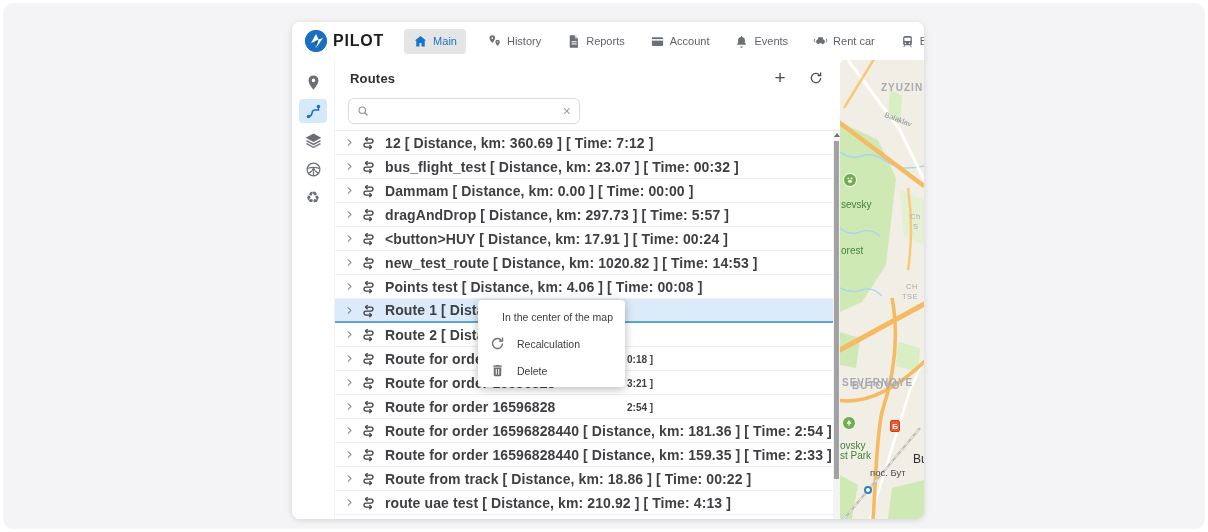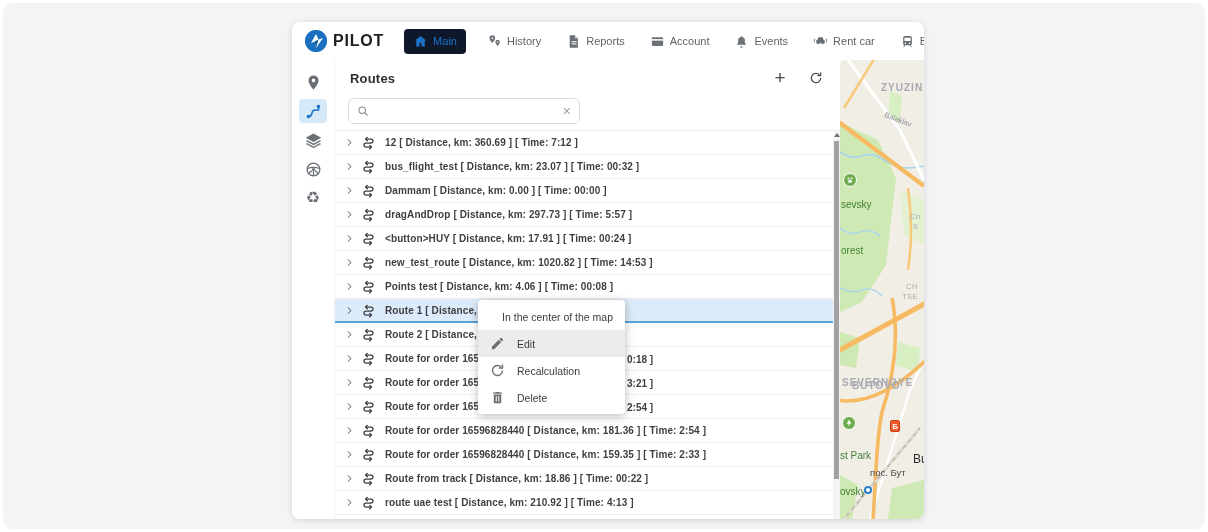--- a/index.html
+++ b/index.html
@@ -14,21 +14,21 @@
   
   .navbar { position:absolute; left:0; top:0; right:0; height:38px; display:flex; align-items:center; padding:0 13px; background:#fff; }
   .logo { display:flex; align-items:center; gap:6px; }
   .logo-circle { width:22px; height:22px; border-radius:50%; background:#1a6fc0; position:relative; overflow:hidden; flex:0 0 auto; }
   .logo-circle svg { position:absolute; inset:0; }
   .brand-name { font-size:16px; font-weight:800; color:#1d1d1f; letter-spacing:.8px; }
   .tabs { display:flex; align-items:center; gap:17px; margin-left:20px; }
   .tab { display:flex; align-items:center; gap:5px; font-size:11px; color:#5f6368; padding:5px 4px; border-radius:4px; cursor:pointer; white-space:nowrap; }
   .tab .nicon { width:15px; height:15px; color:#6b7077; display:inline-flex; }
   .tab .nicon svg { width:100%; height:100%; }
-  .tab.active { background:#0f172a; color:#1a73c8; padding:5px 9px; }
+  .tab.active { background:#e5e5e5; color:#1a73c8; padding:5px 9px; }
   .tab.active .nicon { color:#1a73c8; }
 
   
   .content { position:absolute; left:0; top:38px; right:0; bottom:0; display:flex; }
 
   .rail { width:43px; background:#fff; display:flex; flex-direction:column; align-items:center; padding-top:10px; gap:5px; border-right:1px solid #f3f3f3; }
   .rail-item { width:28px; height:24px; display:flex; align-items:center; justify-content:center; border-radius:4px; color:#6a6f76; cursor:pointer; }
   .rail-item svg { width:17px; height:17px; }
   .rail-item .uglyph { font-size:16px; line-height:1; }
   .rail-item.active { background:#d6e9f8; color:#1a73c8; }
@@ -46,21 +46,21 @@
   .search-box svg { width:12px; height:12px; color:#8a8f96; flex:0 0 auto; }
   .search-input { flex:1; border:none; outline:none; font-size:11px; color:#333; min-width:0; padding:0 6px; font-family:"Liberation Sans", sans-serif; }
   .xglyph { font-size:14px; color:#9aa0a6; line-height:1; cursor:pointer; }
 
   .route-list { flex:1; position:relative; border-top:1px solid #ededed; overflow:hidden; }
   .row { height:24px; display:flex; align-items:center; padding:0 10px; border-bottom:1px solid #efefef; position:relative; cursor:pointer; }
   .row-chev { width:16px; height:10px; color:#4a4a4e; display:flex; align-items:center; flex:0 0 auto; }
   .row-chev svg { width:9px; height:9px; }
   .row-icon { width:24px; color:#3c3c40; display:flex; align-items:center; flex:0 0 auto; }
   .row-icon svg { width:15px; height:15px; }
-  .row-label { font-size:10px; font-weight:700; color:#3f3f43; white-space:nowrap; letter-spacing:.1px; }
+  .row-label { font-size:14px; font-weight:700; color:#3f3f43; white-space:nowrap; letter-spacing:.1px; }
   .row-suffix { position:absolute; left:292px; top:50%; transform:translateY(-50%); font-size:10px; font-weight:700; color:#3f3f43; }
   .row.selected { background:#dcebf9; border-bottom:2px solid #5aa4d8; }
 
   
   .sbar { position:absolute; right:0; top:0; bottom:0; width:7px; background:#f4f4f4; }
   .sbar-arrow { position:absolute; top:2px; left:50%; transform:translateX(-50%); width:0; height:0;
                 border-left:3px solid transparent; border-right:3px solid transparent; border-bottom:4px solid #6f6f6f; }
   .sbar-thumb { position:absolute; top:10px; left:1px; width:5px; height:338px; background:#a2a2a2; }
 
   
@@ -545,46 +545,38 @@
       <span class="maplabel lbl-frag" style="left:66px; top:222px;">CH</span>
       <span class="maplabel lbl-frag" style="left:62px; top:232px;">TSE</span>
       <span class="maplabel lbl-district" style="left:2px; top:317px;">SEVERNOYE</span>
       <span class="maplabel lbl-district" style="left:12px; top:320px;">BUTOVO</span>
       <span class="poi-circle" style="left:2px; top:356px;">
         <svg viewBox="0 0 10 10">
             <path d="M5 1 L8 6 L2 6 Z" fill="#fff"></path>
             <rect x="4.4" y="6" width="1.2" height="2.6" fill="#fff"></rect>
           </svg>
       </span>
-      <span class="maplabel lbl-park" style="left:0px; top:380px;margin-top:46px;">ovsky</span>
+      <span class="maplabel lbl-park" style="left:0px; top:380px;">ovsky</span>
       <span class="maplabel lbl-park" style="left:0px; top:390px;">st Park</span>
       <span class="metro-badge" style="left:50px; top:360px;">Б</span>
       <span class="maplabel lbl-town" style="left:37px; top:392px;margin-left:36px;">Butov</span>
       <span class="maplabel lbl-settlement" style="left:30px; top:407px;">пос. Бут</span>
       <span class="blue-dot" style="left:24px; top:426px;"></span>
     </div>
   </div>
 </div>
 
 <div class="ctx-menu" id="ctx-menu">
     <div class="ctx-item">
       <span class="cicon">
         <svg viewBox="0 0 24 24" fill="currentColor">
           <path d="M9 9V3H7v2.59L3.91 2.5 2.5 3.91 5.59 7H3v2h6zm12 0V7h-2.59l3.09-3.09-1.41-1.41L17 5.59V3h-2v6h6zM3 15v2h2.59L2.5 20.09l1.41 1.41L7 18.41V21h2v-6H3zm12 0v6h2v-2.59l3.09 3.09 1.41-1.41L18.41 17H21v-2h-6z"></path>
         </svg>
       </span>
       <span class="ctx-label">In the center of the map</span>
-    </div>
-    <div class="ctx-item hover">
-      <span class="cicon">
-        <svg viewBox="0 0 24 24" fill="currentColor">
-          <path d="M3 17.25V21h3.75L17.81 9.94l-3.75-3.75L3 17.25zM20.71 7.04a1 1 0 0 0 0-1.41l-2.34-2.34a1 1 0 0 0-1.41 0l-1.83 1.83 3.75 3.75 1.83-1.83z"></path>
-        </svg>
-      </span>
-      <span class="ctx-label">Edit</span>
     </div>
     <div class="ctx-item">
       <span class="cicon">
         <svg viewBox="0 0 24 24" fill="none" stroke="currentColor" stroke-width="2.2">
           <path d="M20 12a8 8 0 1 1-2.2-5.5"></path>
           <path d="M20 2.5V8h-5.5"></path>
         </svg>
       </span>
       <span class="ctx-label">Recalculation</span>
     </div>

